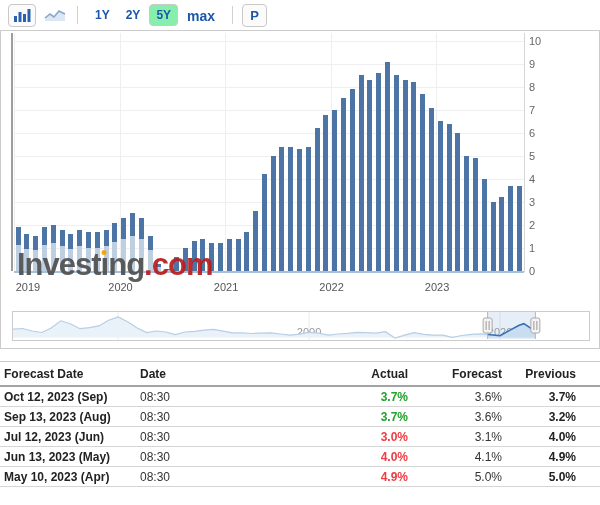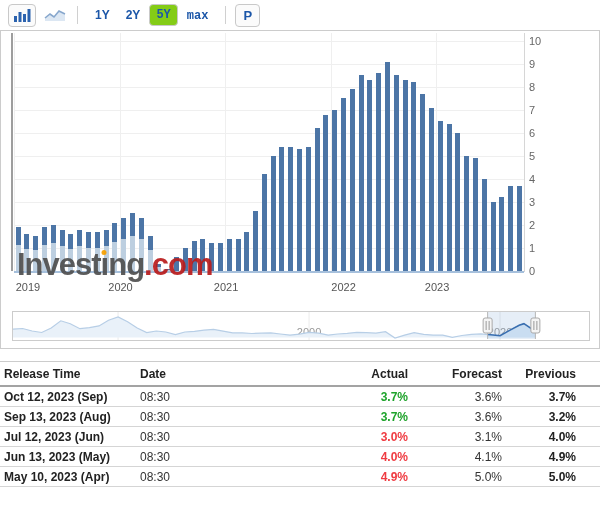--- a/index.html
+++ b/index.html
@@ -9,22 +9,22 @@
   
   .toolbar{position:absolute;top:0;left:0;width:600px;height:30px;display:flex;
            align-items:center;background:#fff;}
   .tool-btn{display:flex;align-items:center;justify-content:center;height:23px;
             border:1px solid #c9c9c9;border-radius:4px;background:#fbfbfb;box-sizing:border-box;}
   .icon-btn{width:28px;margin-left:8px;}
   .icon-plain{width:26px;height:23px;display:flex;align-items:center;justify-content:center;margin-left:6px;}
   .tb-divider{width:1px;height:18px;background:#d0d0d0;margin:0 9px;}
   .range-btn{font-size:12px;font-weight:bold;color:#1b56a8;padding:3px 6px;cursor:pointer;
              border:1px solid transparent;border-radius:4px;margin:0 1px;}
-  .range-btn.active{border-color:#c9c9c9;background:#84cc16;font-family:Liberation Mono, monospace;}
-  .range-btn.small{font-size:12px;padding-top:5px;font-family:Liberation Mono, monospace;}
+  .range-btn.active{border-color:#c9c9c9;background:#86efac;}
+  .range-btn.small{font-size:14px;padding-top:5px;}
   .p-btn{width:25px;font-size:13px;font-weight:bold;color:#1b56a8;cursor:pointer;}
 
   
   .chart-box{position:absolute;top:30px;left:0;width:598px;height:317px;
              border:1px solid #ccc;background:#fff;box-sizing:content-box;}
   .plot{position:absolute;left:13px;top:2px;width:510px;height:238px;}
   .gridline-h{position:absolute;left:0;width:510px;height:1px;background:#efefef;}
   .gridline-v{position:absolute;top:0;width:1px;height:238px;background:#efefef;}
   .left-edge{position:absolute;left:10px;top:2px;width:2px;height:238px;background:#9d9d9d;}
   .zero-line{position:absolute;left:13px;top:240px;width:510px;height:2px;background:#a6c0dc;}
@@ -176,21 +176,21 @@
         <div class="y-label" style="top: 96px;">6</div>
         <div class="y-label" style="top: 73px;">7</div>
         <div class="y-label" style="top: 50px;">8</div>
         <div class="y-label" style="top: 27px;">9</div>
         <div class="y-label" style="top: 4px;">10</div>
       </div>
     <div id="xlabels">
         <div class="x-label" style="left: 7px;">2019</div>
         <div class="x-label" style="left: 99.5172px;">2020</div>
         <div class="x-label" style="left: 205.034px;">2021</div>
-        <div class="x-label" style="left: 310.552px; margin-left: 12px;">2022</div>
+        <div class="x-label" style="left: 310.552px;">2022</div>
         <div class="x-label" style="left: 416.069px;">2023</div>
       </div>
 
     <div class="watermark" id="watermark">Invest<span class="iwrap">ı<span class="idot" style="background: rgb(247, 160, 0);"></span></span>ng<span class="suffix">.com</span></div>
 
     <svg class="navigator" id="navsvg" width="576" height="28">
         <line x1="105.05000000000001" y1="0" x2="105.05000000000001" y2="28" stroke="#ececec"></line>
         <text x="105.05000000000001" y="24" text-anchor="middle" fill="#999" font-size="11">1980</text>
         <line x1="296.05" y1="0" x2="296.05" y2="28" stroke="#ececec"></line>
         <text x="296.05" y="24" text-anchor="middle" fill="#999" font-size="11">2000</text>
@@ -222,21 +222,21 @@
   <table class="release-table">
     <colgroup>
       <col style="width:140px">
         <col style="width:130px">
         <col style="width:138px">
       <col style="width:94px">
         <col style="width:98px">
     </colgroup>
     <thead>
       <tr>
-        <th class="c-date">Release Time</th>
+        <th class="c-date">Forecast Date</th>
         <th class="c-time">Date</th>
         <th class="c-actual" style="font-weight:bold;color:#222">Actual</th>
         <th class="c-forecast">Forecast</th>
         <th class="c-previous">Previous</th>
       </tr>
     </thead>
     <tbody id="table-body">
         <tr>
           <td class="c-date">Oct 12, 2023 (Sep)</td>
           <td class="c-time">08:30</td>

